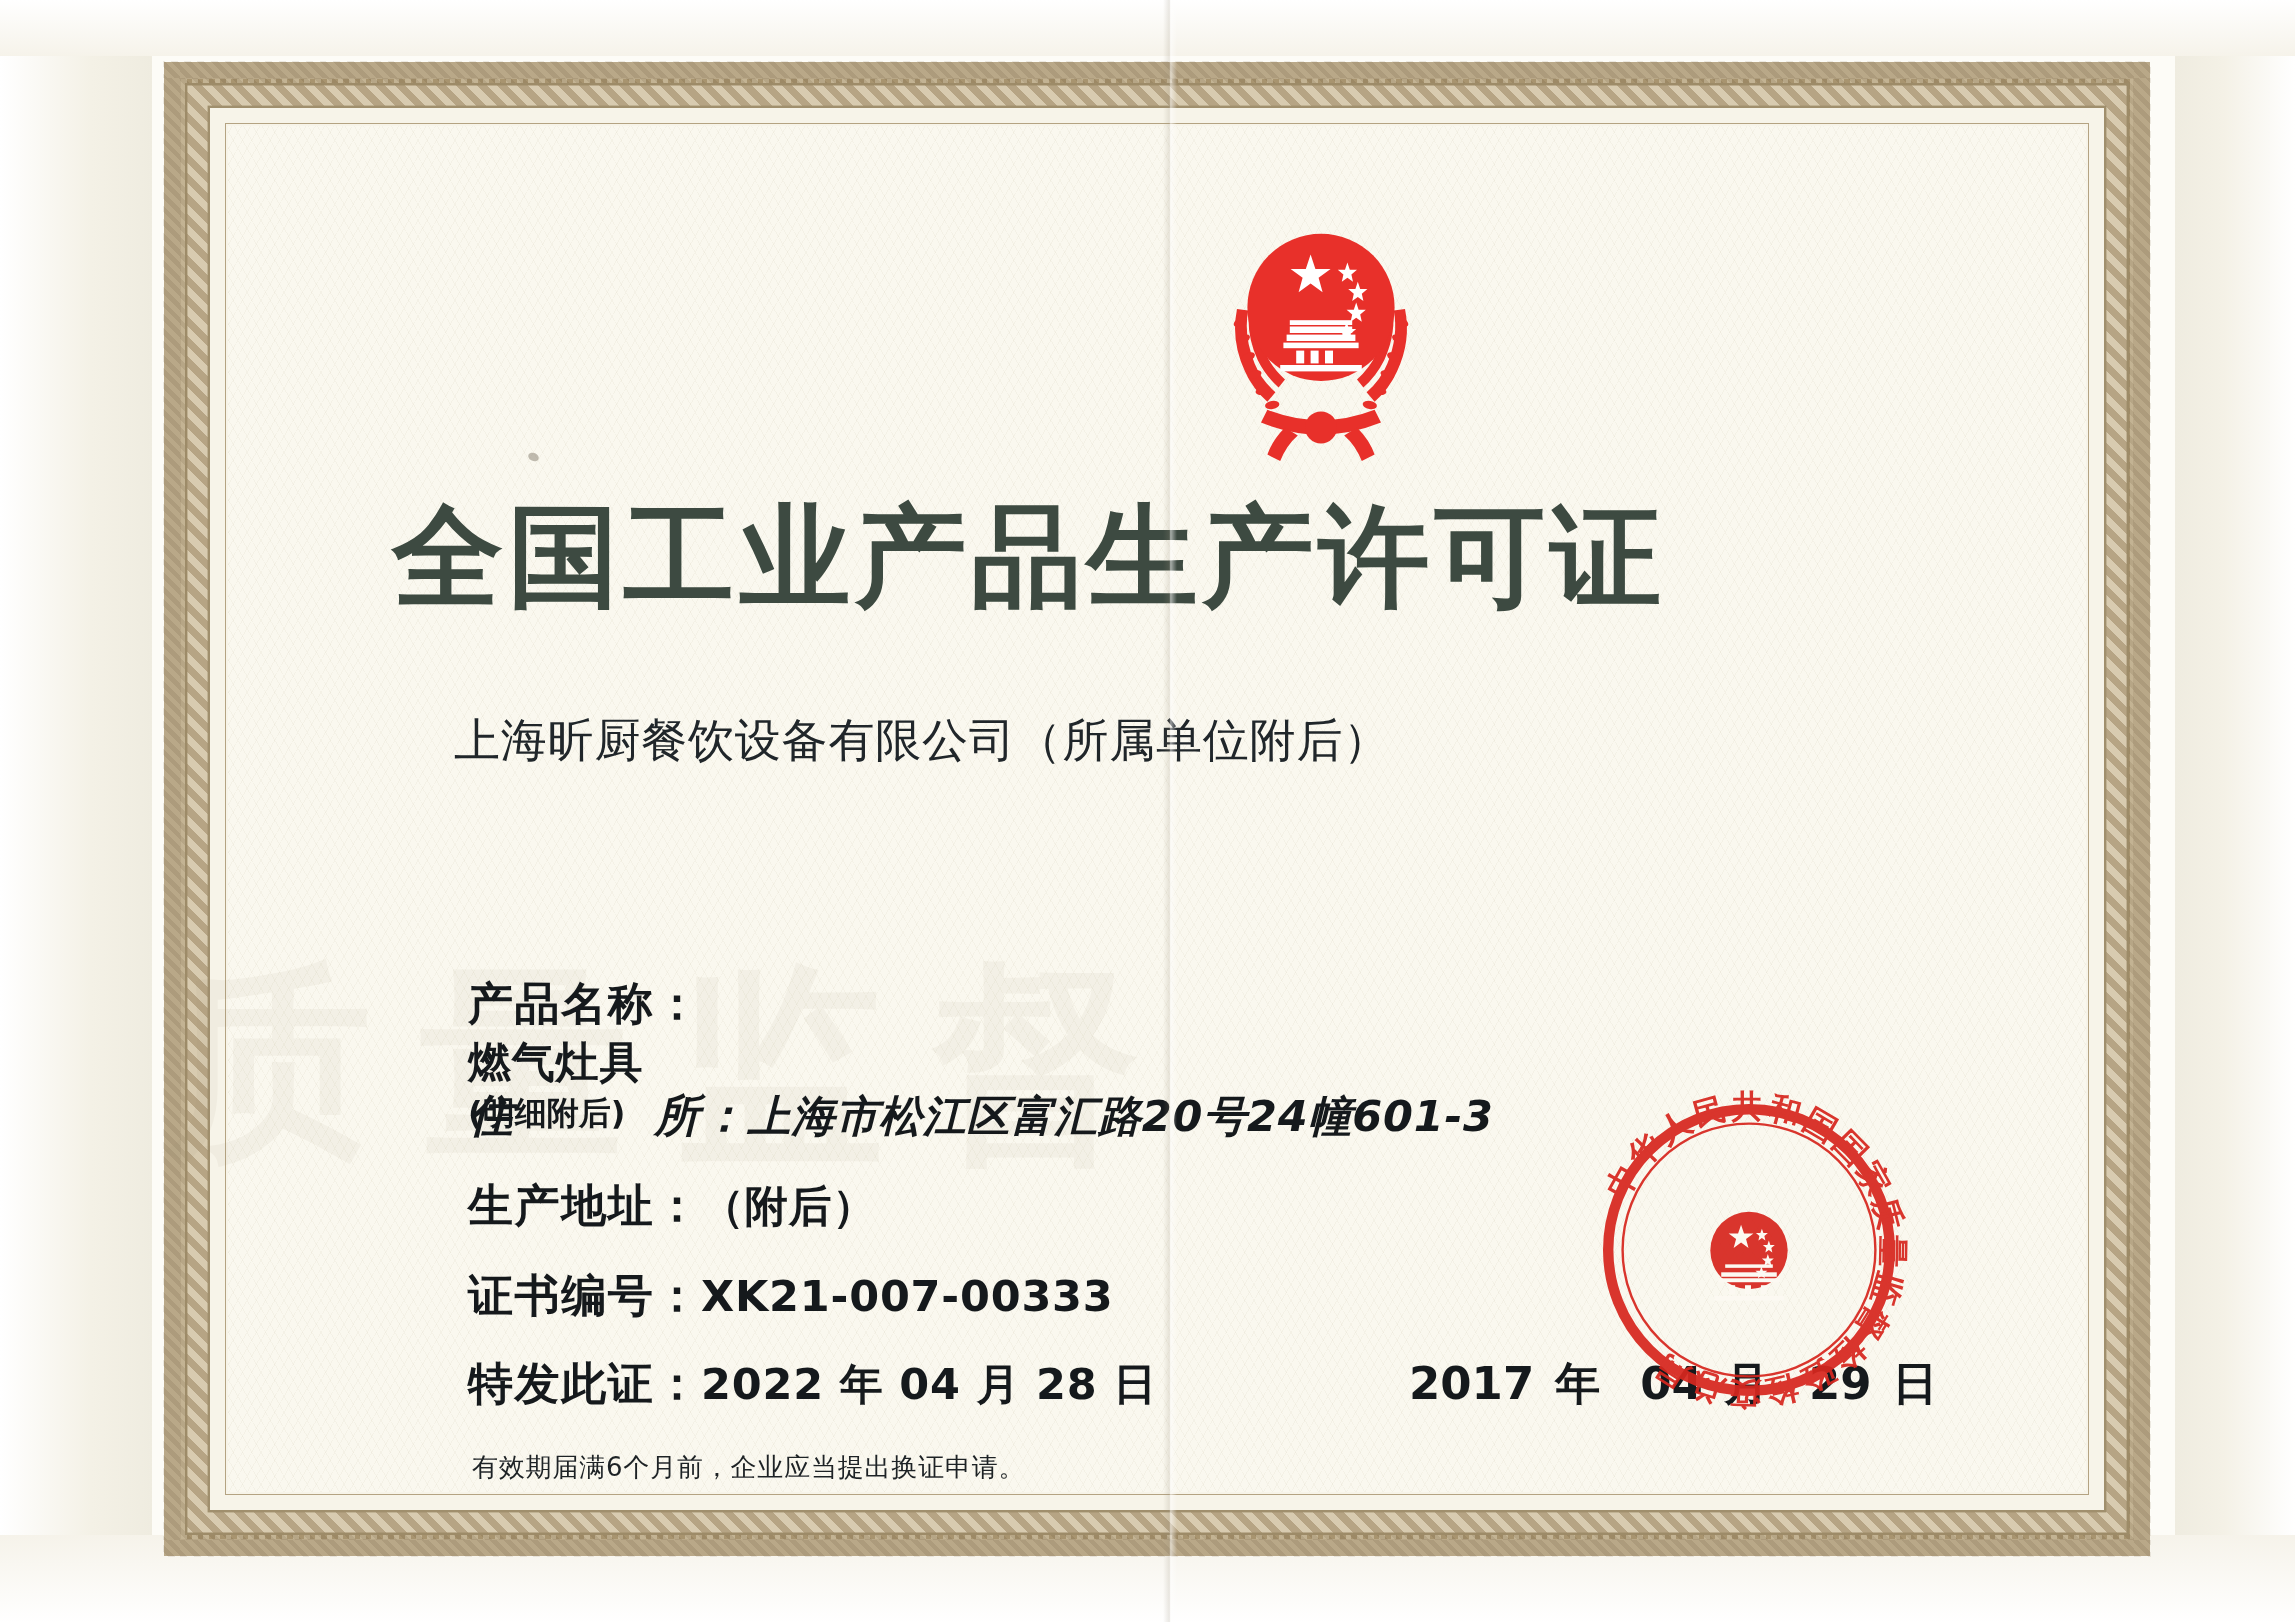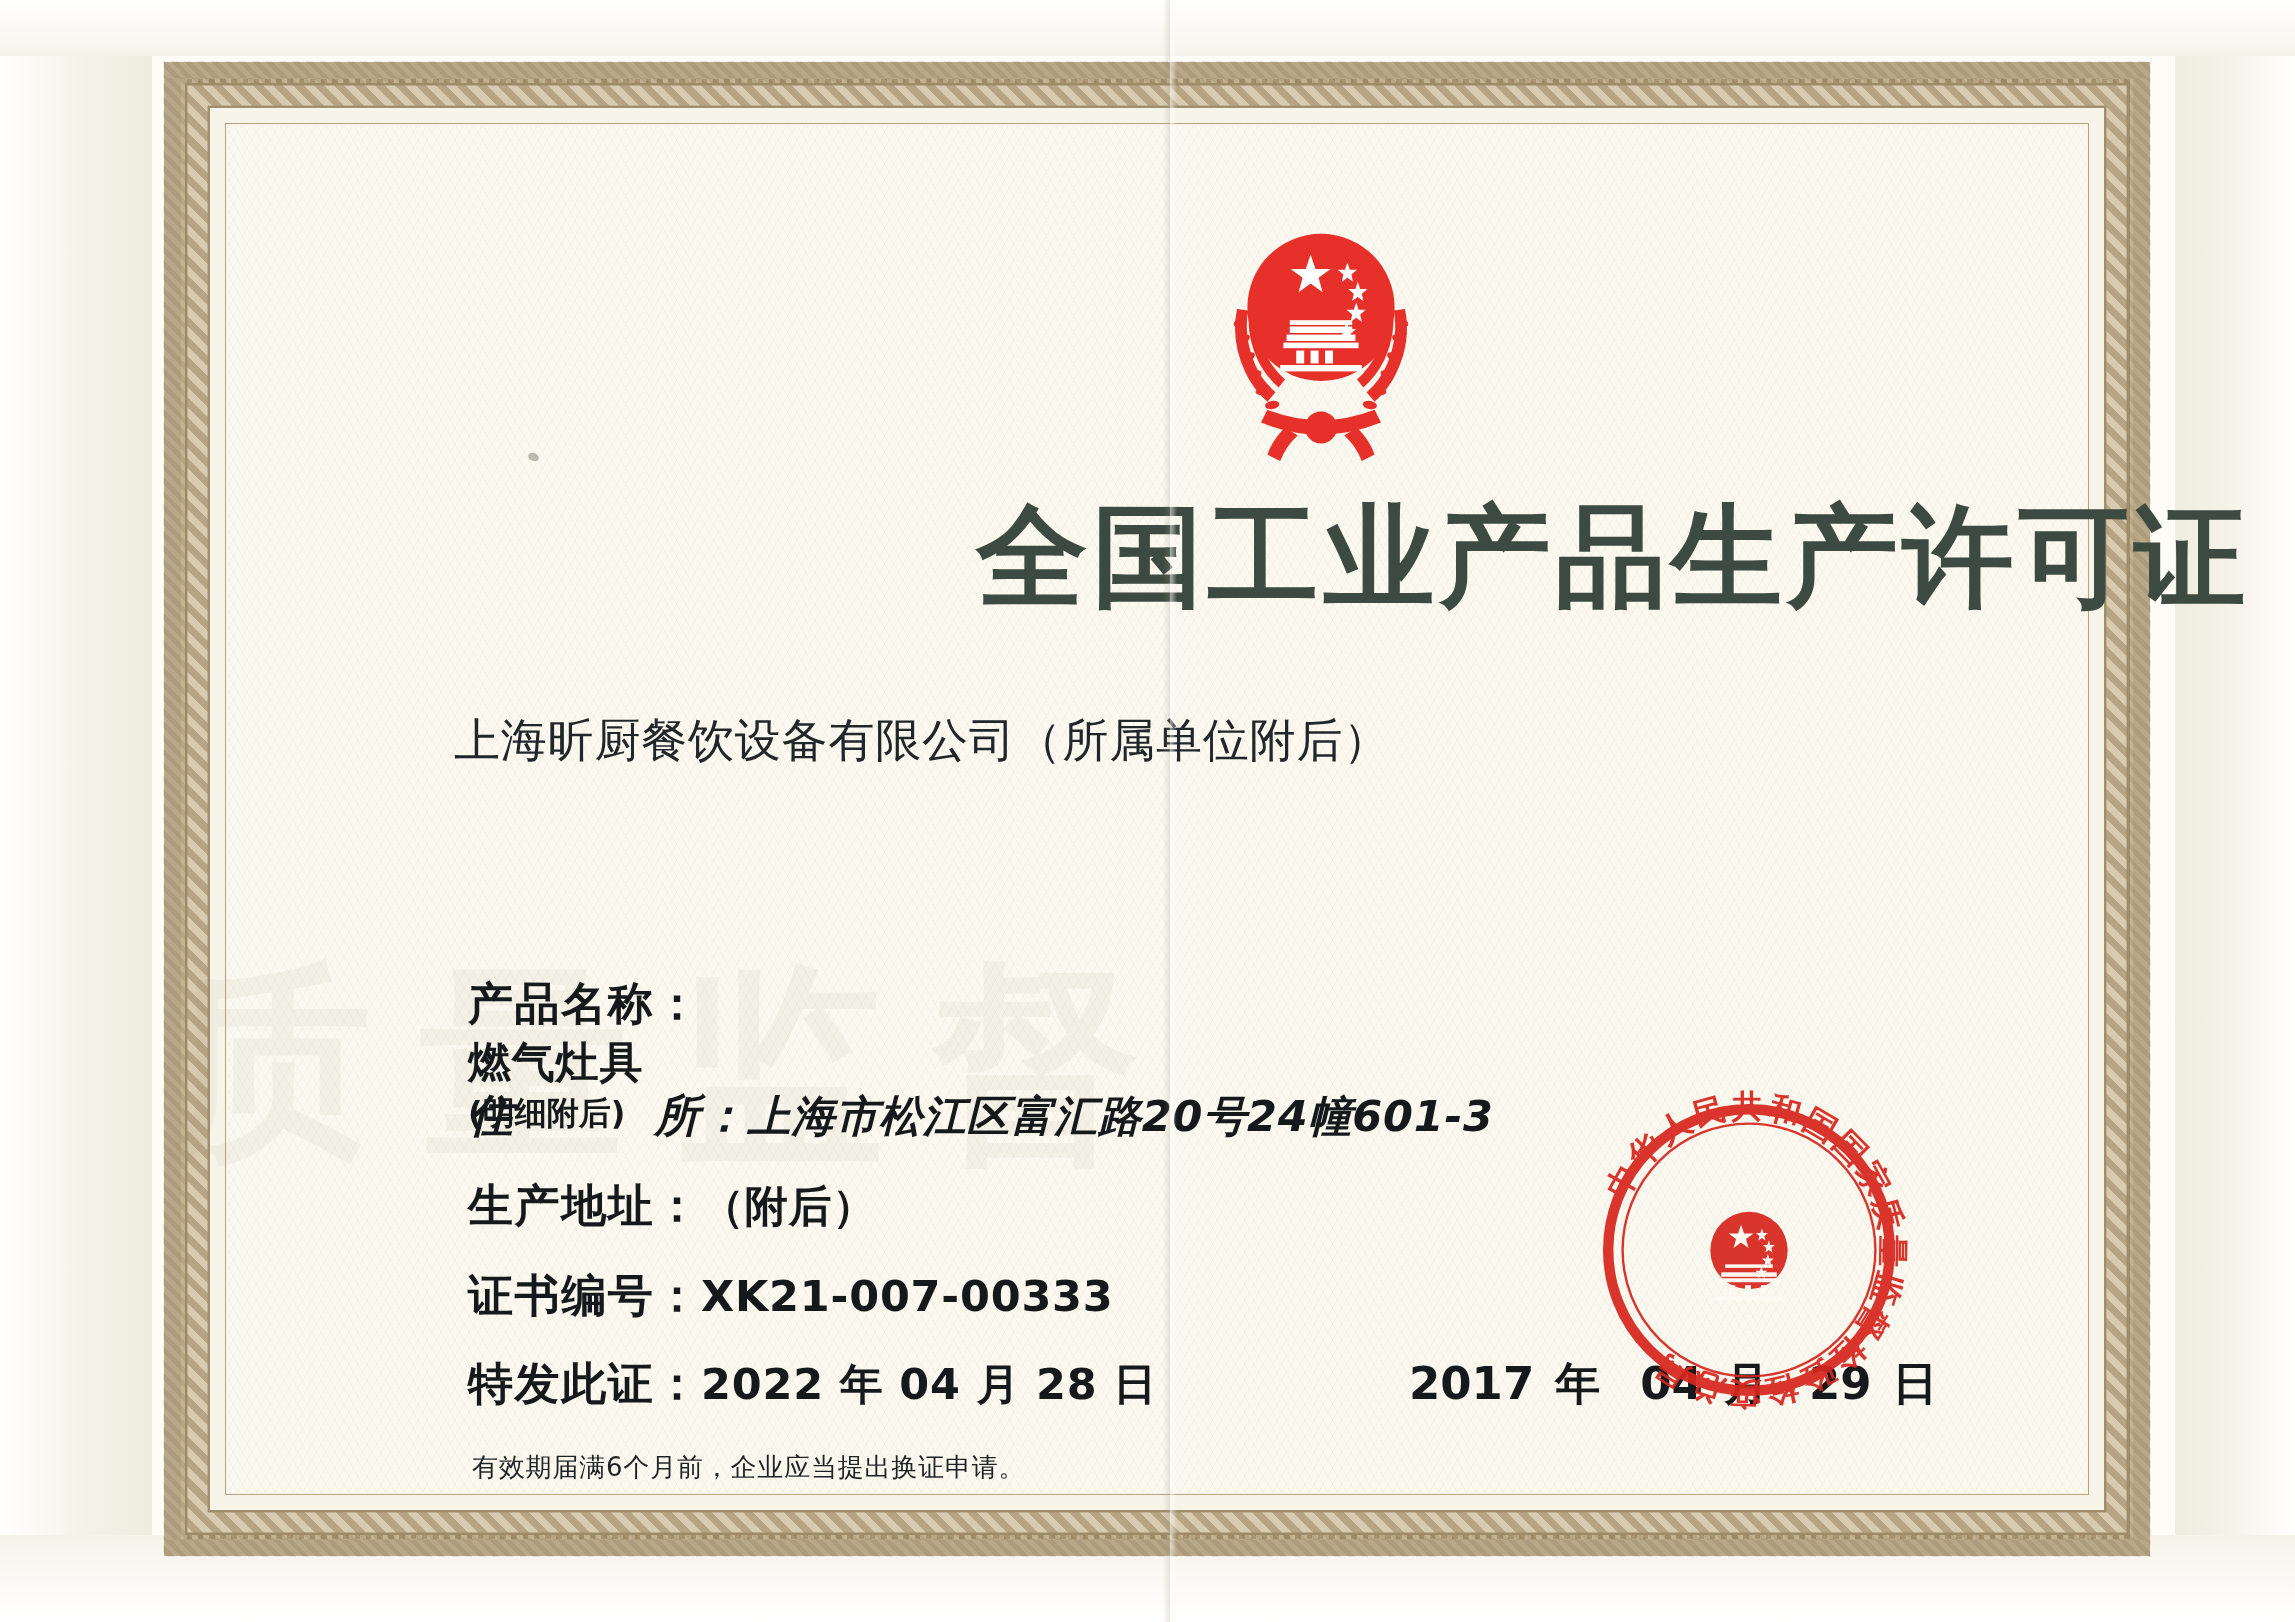--- a/index.html
+++ b/index.html
@@ -146,21 +146,21 @@
     top: 24px;
     transform: translateX(-50%);
     width: 264px;
     height: 264px;
   }
 
   #title {
     position: absolute;
     left: 0; right: 0;
     top: 312px;
-    text-align: right;
+    text-align: left;
     font-family: "DejaVu Serif", "Liberation Serif", serif;
     font-weight: bold;
     font-size: 111px;
     line-height: 1;
     letter-spacing: 4.8px;
     color: #3d4a41;
     white-space: nowrap;
   }
   #subtitle {
     position: absolute;

